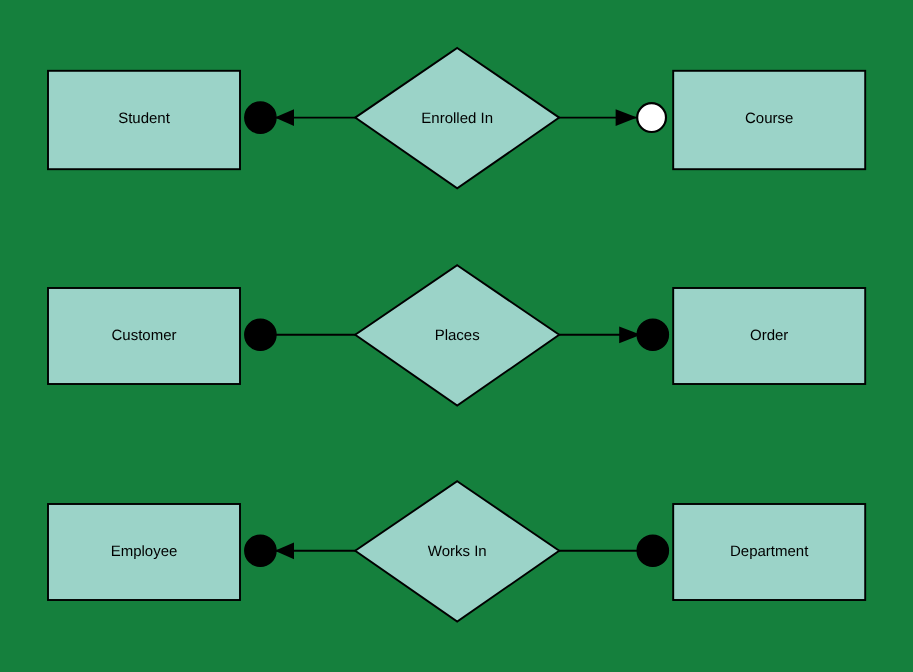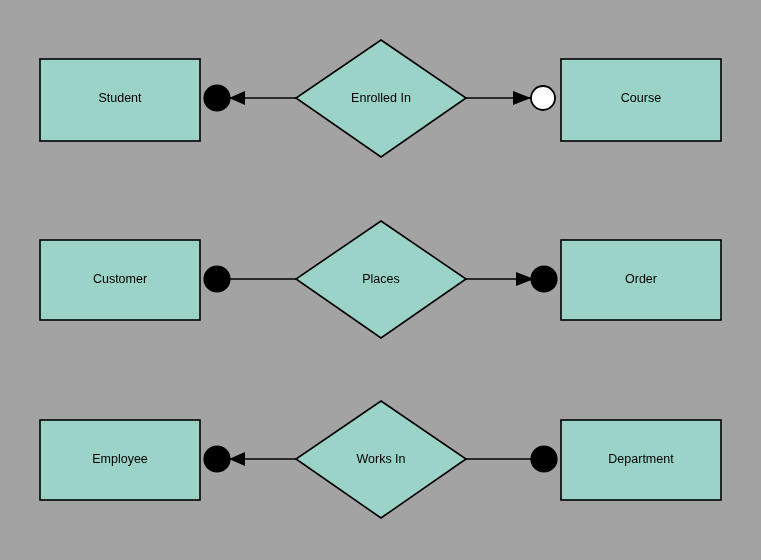--- a/index.html
+++ b/index.html
@@ -11,21 +11,21 @@
   body {
     width: 761px;
     height: 560px;
     font-family: "Liberation Sans", sans-serif;
     overflow: hidden;
   }
   #diagram-canvas {
     position: relative;
     width: 761px;
     height: 560px;
-    background: #a3a3a3;
+    background: #15803d;
   }
   #er-svg {
     position: absolute;
     top: 0;
     left: 0;
     width: 761px;
     height: 560px;
     display: block;
   }
   .entity-shape {

